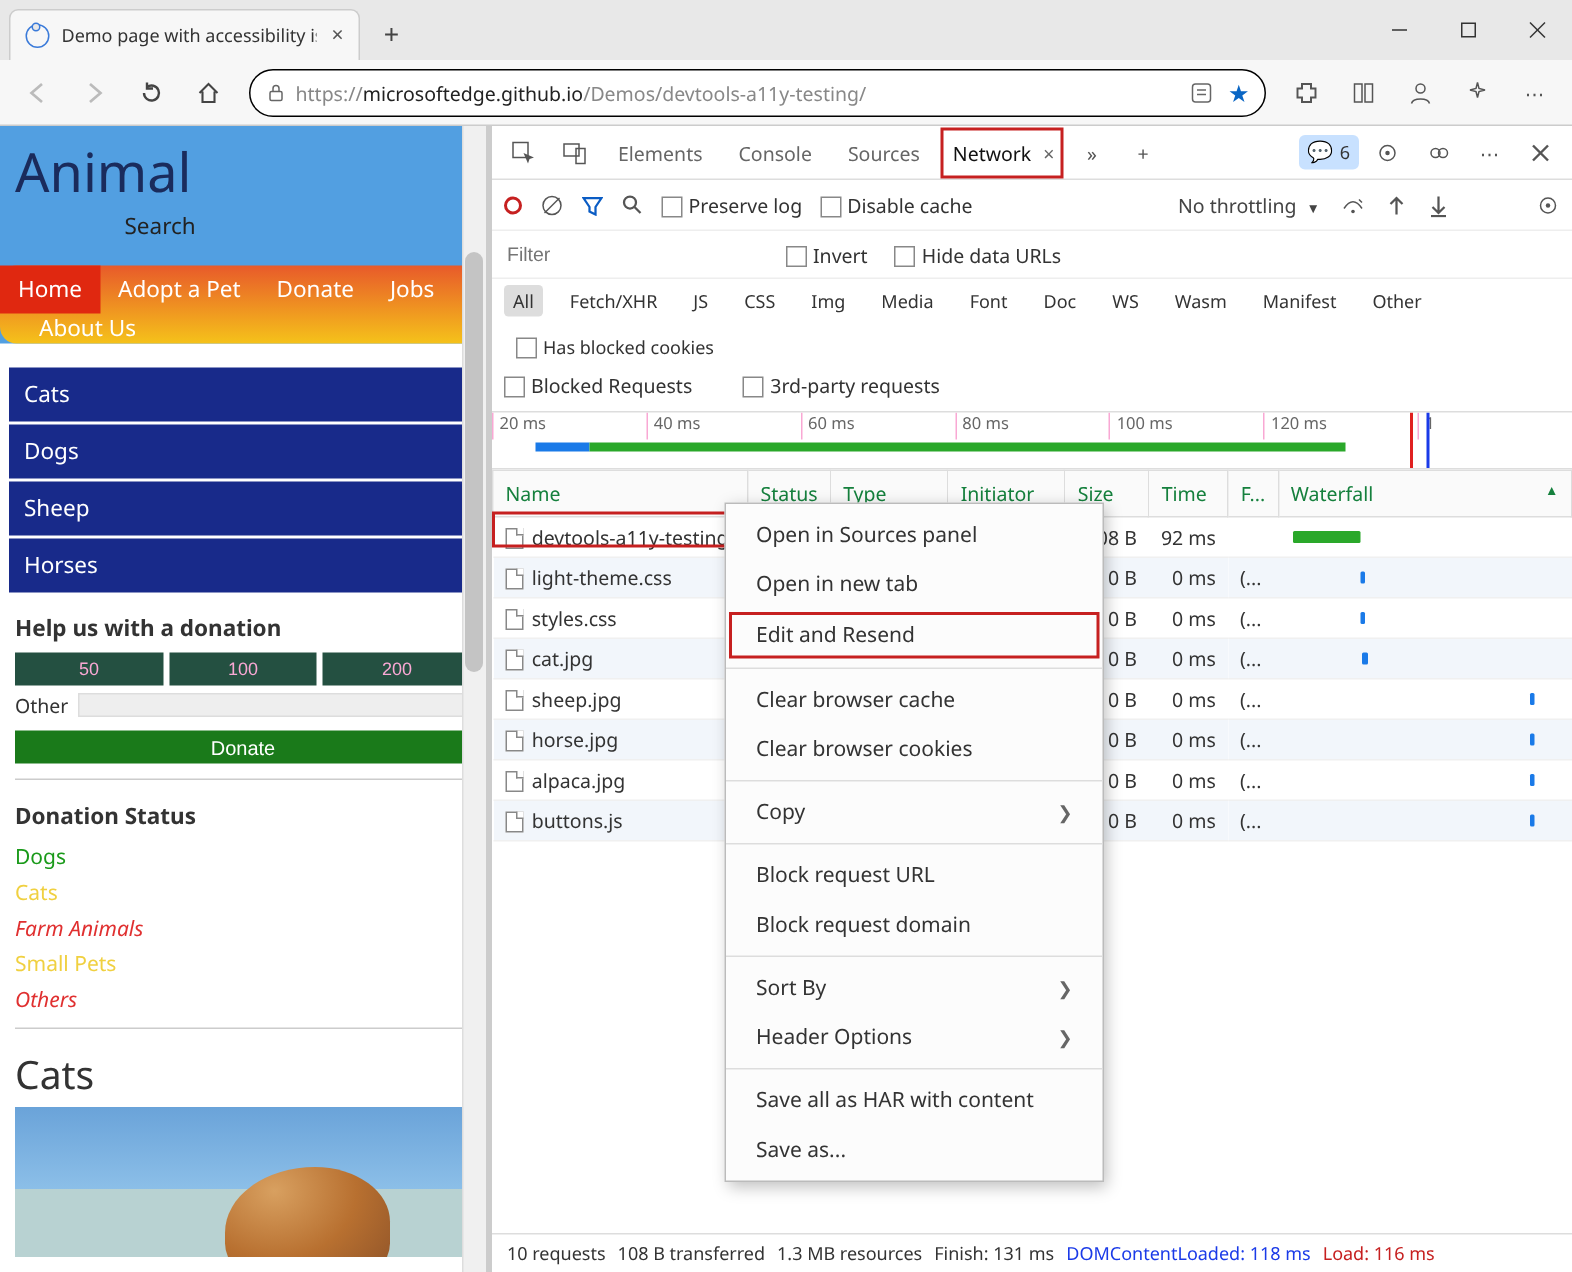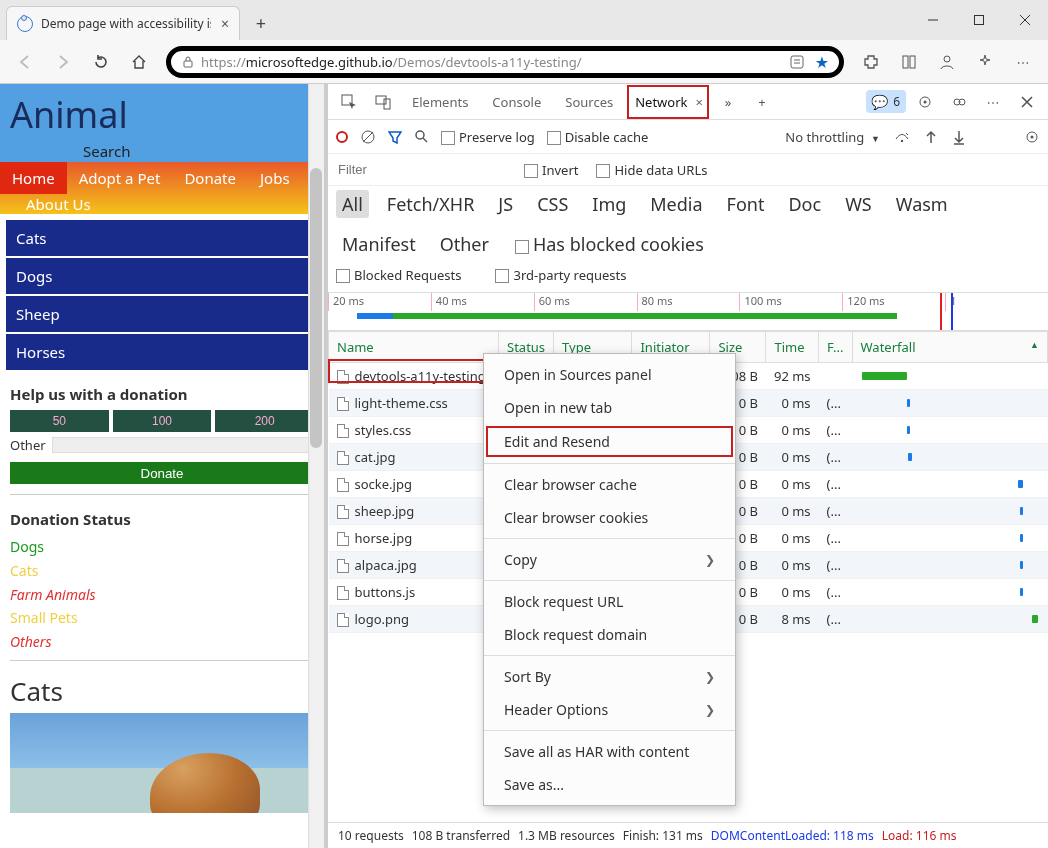--- a/index.html
+++ b/index.html
@@ -63,21 +63,21 @@
   }
   
   .toolbar {
     height: 44px; background:#f7f7f7;
     display:flex; align-items:center; padding: 0 8px; gap:4px;
     border-bottom: 1px solid #ccc;
   }
   .toolbar .navbtn{ width:34px; height:32px; display:flex;align-items:center;justify-content:center; color:#555;}
   .toolbar .navbtn.disabled{ color:#bbb; }
   .addrbar{
-    flex:1; height:32px; border:5px solid #000000; border-radius:16px; background:#fff;
+    flex:1; height:32px; border:1px solid #000000; border-radius:16px; background:#fff;
     display:flex; align-items:center; padding:0 10px; margin:0 6px;
   }
   .addrbar .lock{ color:#666; margin-right:6px; font-size:12px;}
   .url{ font-size:13px; color:#888; white-space:nowrap; overflow:hidden;}
   .url .dark{ color:#222;}
   .addrbar .right{ margin-left:auto; display:flex; gap:10px; align-items:center;}
   .star{ color:#0a66c4; font-size:16px;}
   .icon16{ width:16px;height:16px; display:inline-flex;align-items:center;justify-content:center;}
 
   
@@ -89,21 +89,22 @@
     width: 328px; background:#fff; position:relative; overflow:hidden;
     border-right:4px solid #ccc;
   }
   .page-hero{ background:#529fe1; padding:6px 10px 0 10px; color:#1a2b5c;}
   .page-hero h1{ margin:0; font-weight:400; font-size:36px;}
   .search-label{ font-size:15px; color:#222; margin-left:73px;}
   .search-row{ margin-top:2px;}
   .hero-nav{
     display:flex; flex-wrap:wrap;
     background: linear-gradient(#e85a2a 0,#f5c21a 100%);
-    margin: 1px -10px;
+    margin: 16px -10px;
+    border-radius: 11px;
   }
   .hero-nav a{
     padding:6px 12px; font-size:15px; color:#fff; text-decoration:none;
   }
   .hero-nav a.active{ background:#e02810;}
   .hero-nav .row2{ width:100%; padding-left:14px;}
   .cat-list{ margin:6px 6px; display:flex; flex-direction:column; gap:2px;}
   .cat-list div{ background:#182a8a; color:#fff; padding:8px 10px; font-size:15px;}
   .panel-h{ font-weight:700; font-size:15px; margin:14px 10px 6px;}
   .donate-row{ display:flex; gap:4px; padding:0 10px;}
@@ -141,21 +142,21 @@
   .issues-pill{ background:#c8e1ff; border-radius:4px; padding:2px 6px; font-size:12px; display:flex;align-items:center; gap:4px;}
   .issues-pill .dot{ color:#0a5cc4; font-size:14px;}
   .dt-toolbar2{ height:34px; display:flex;align-items:center; padding:0 8px; gap:12px; border-bottom:1px solid #eee; font-size:13px;}
   .rec{ width:12px;height:12px;border:2px solid #c62020; border-radius:50%;}
   .funnel{ color:#0a5cc4;}
   .chk{ width:14px;height:14px;border:1px solid #888; display:inline-block; margin-right:4px; vertical-align:-3px;}
   .thrott{ margin-left:auto; display:flex; gap:14px; align-items:center; color:#444;}
   .thrott .caret{ font-size:9px;}
   .dt-filterrow{ height:32px; display:flex;align-items:center; padding:0 8px; gap:18px; border-bottom:1px solid #eee;}
   .dt-filterrow input{ border:none; outline:none; width:170px; font-size:13px; color:#888;}
-  .dt-typerow{ padding:4px 8px; display:flex;align-items:center; gap:12px; font-size:18px; flex-wrap:wrap;}
+  .dt-typerow{ padding:4px 8px; display:flex;align-items:center; gap:12px; font-size:12px; flex-wrap:wrap;}
   .pill{ padding:2px 6px; border-radius:3px;}
   .pill.active{ background:#ddd;}
   .dt-blockrow{ padding:4px 8px 8px; display:flex; gap:34px; font-size:13px; border-bottom:1px solid #ddd;}
   .timeline{ height:38px; border-bottom:1px solid #ddd; position:relative; overflow:hidden;}
   .timeline .ticks{ position:absolute; top:0; left:0; right:0; height:18px; display:flex; font-size:11px; color:#666;}
   .timeline .ticks div{ flex:1; border-left:1px solid #f9a8d4; padding-left:4px;}
   .timeline .band{ position:absolute; top:20px; height:6px;}
   .timeline .band.b1{ left:4%; width:5%; background:#1a7ae8;}
   .timeline .band.b2{ left:9%; width:70%; background:#2aa82a;}
   .timeline .vline{ position:absolute; top:0;bottom:0; width:2px;}
@@ -555,34 +556,20 @@
               <td class="col-size">0 B</td>
               <td class="col-time">0 ms</td>
               <td class="col-f">(...</td>
               <td class="col-wf">
                 <div class="wf-cell">
                   <div class="wf-bar" style="left:27%;width:2%;background:#1a7ae8;"></div>
                 </div>
               </td>
             </tr>
             <tr>
-              <td class="col-name"><span class="file-ic"></span>socke.jpg</td>
-              <td class="col-status"></td>
-              <td class="col-type"></td>
-              <td class="col-init"></td>
-              <td class="col-size">0 B</td>
-              <td class="col-time">0 ms</td>
-              <td class="col-f">(...</td>
-              <td class="col-wf">
-                <div class="wf-cell">
-                  <div class="wf-bar" style="left:88%;width:3%;background:#1a7ae8;"></div>
-                </div>
-              </td>
-            </tr>
-            <tr>
               <td class="col-name"><span class="file-ic"></span>sheep.jpg</td>
               <td class="col-status"></td>
               <td class="col-type"></td>
               <td class="col-init"></td>
               <td class="col-size">0 B</td>
               <td class="col-time">0 ms</td>
               <td class="col-f">(...</td>
               <td class="col-wf">
                 <div class="wf-cell">
                   <div class="wf-bar" style="left:89%;width:2%;background:#1a7ae8;"></div>
@@ -624,34 +611,20 @@
               <td class="col-init"></td>
               <td class="col-size">0 B</td>
               <td class="col-time">0 ms</td>
               <td class="col-f">(...</td>
               <td class="col-wf">
                 <div class="wf-cell">
                   <div class="wf-bar" style="left:89%;width:2%;background:#1a7ae8;"></div>
                 </div>
               </td>
             </tr>
-            <tr>
-              <td class="col-name"><span class="file-ic"></span>logo.png</td>
-              <td class="col-status"></td>
-              <td class="col-type"></td>
-              <td class="col-init"></td>
-              <td class="col-size">0 B</td>
-              <td class="col-time">8 ms</td>
-              <td class="col-f">(...</td>
-              <td class="col-wf">
-                <div class="wf-cell">
-                  <div class="wf-bar" style="left:96%;width:3%;background:#2aa82a;"></div>
-                </div>
-              </td>
-            </tr>
           </tbody>
       </table>
       <div class="row-hilite" style="left:0px; top:28px; width:160px; height:24px;"></div>
 
       <div class="ctxmenu" id="ctxmenu">
           <div class="mi">
             <span>Open in Sources panel</span>
           </div>
           <div class="mi">
             <span>Open in new tab</span>

